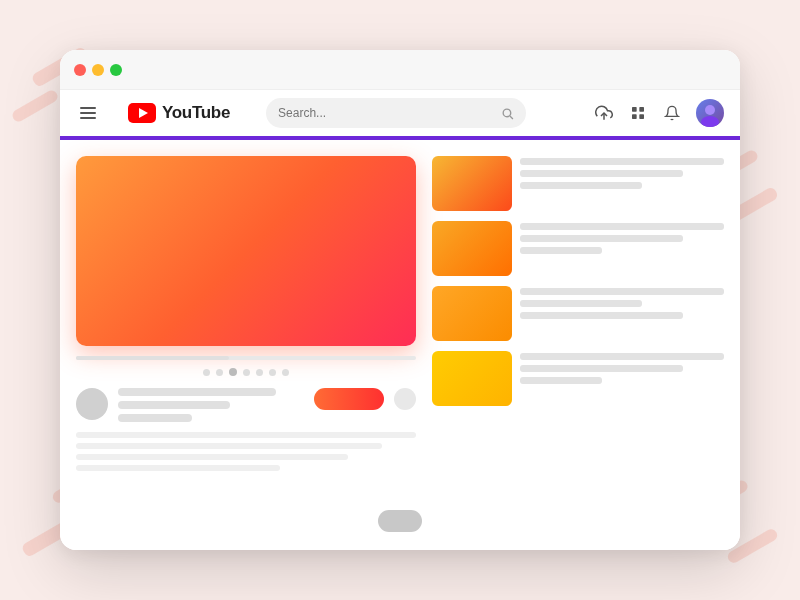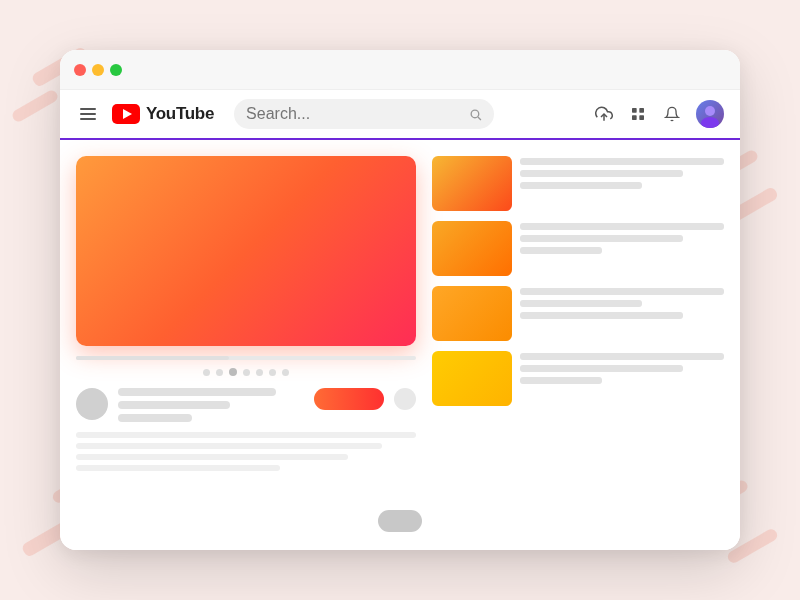--- a/index.html
+++ b/index.html
@@ -62,25 +62,25 @@
       border-radius: 50%;
     }
     .dot-red { background: #ff5f57; }
     .dot-yellow { background: #febc2e; }
     .dot-green { background: #28c840; }
 
     
     .navbar {
       height: 50px;
       background: #fff;
-      border-bottom: 2px solid #6d28d9;
+      border-bottom: 4px solid #6d28d9;
       display: flex;
       align-items: center;
       padding: 0 16px;
-      gap: 12px;
+      gap: 28px;
     }
     .menu-icon {
       display: flex;
       flex-direction: column;
       gap: 3px;
       cursor: pointer;
       padding: 4px;
     }
     .menu-icon span {
       display: block;
@@ -125,21 +125,21 @@
       display: flex;
       align-items: center;
       padding: 0 12px;
       gap: 8px;
       margin-left: 8px;
     }
     .search-bar input {
       border: none;
       background: transparent;
       outline: none;
-      font-size: 16px;
+      font-size: 12px;
       color: #701a75;
       flex: 1;
       width: 100%;
     }
     .search-icon-svg {
       width: 13px;
       height: 13px;
       color: #999;
     }
     .nav-actions {

